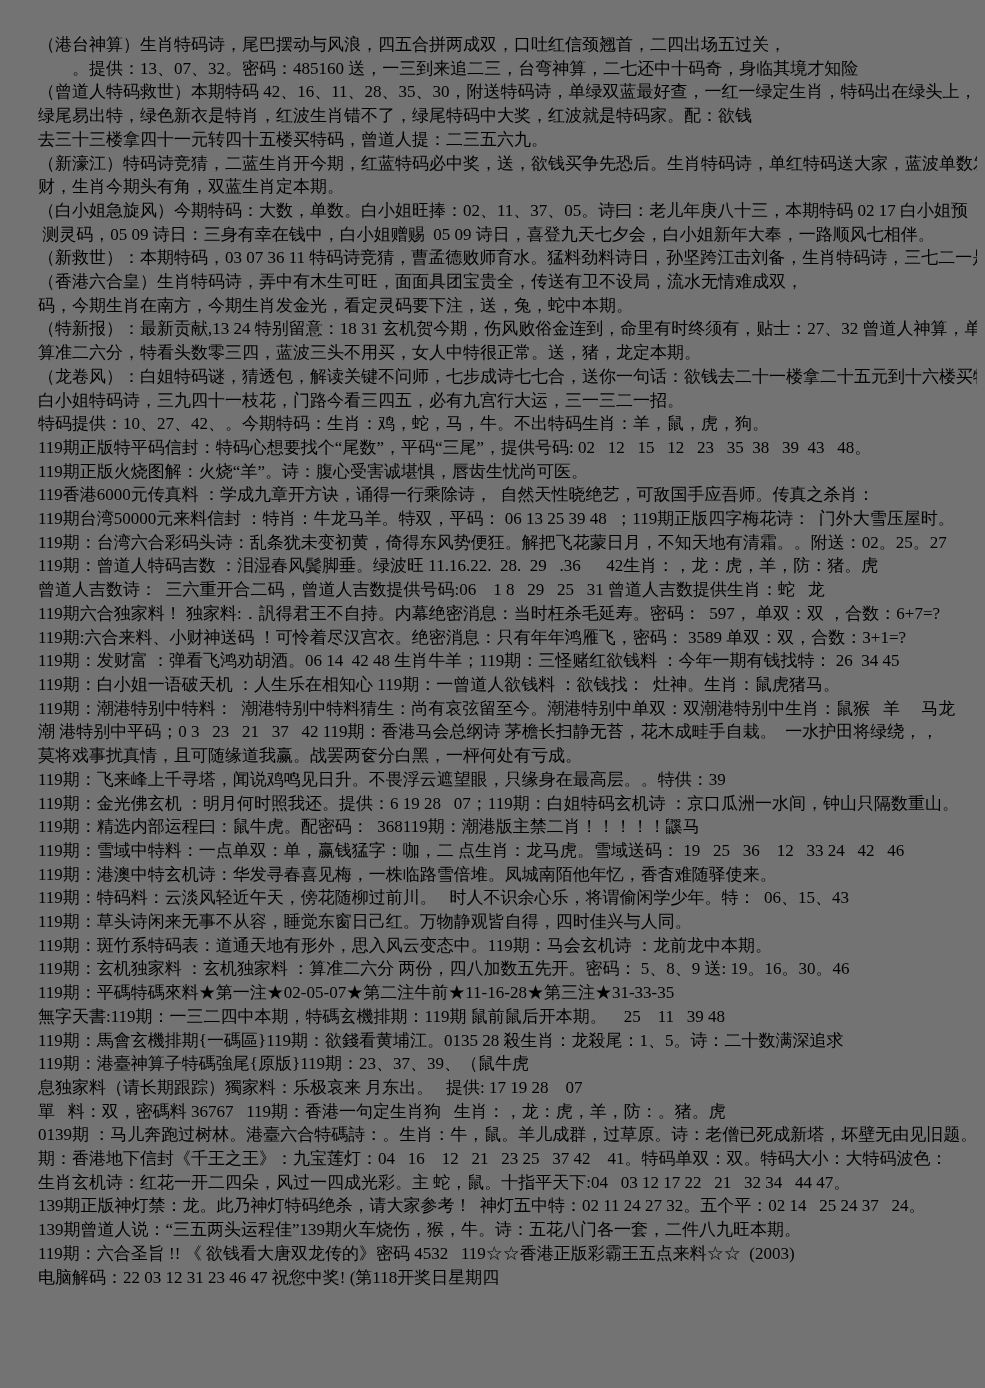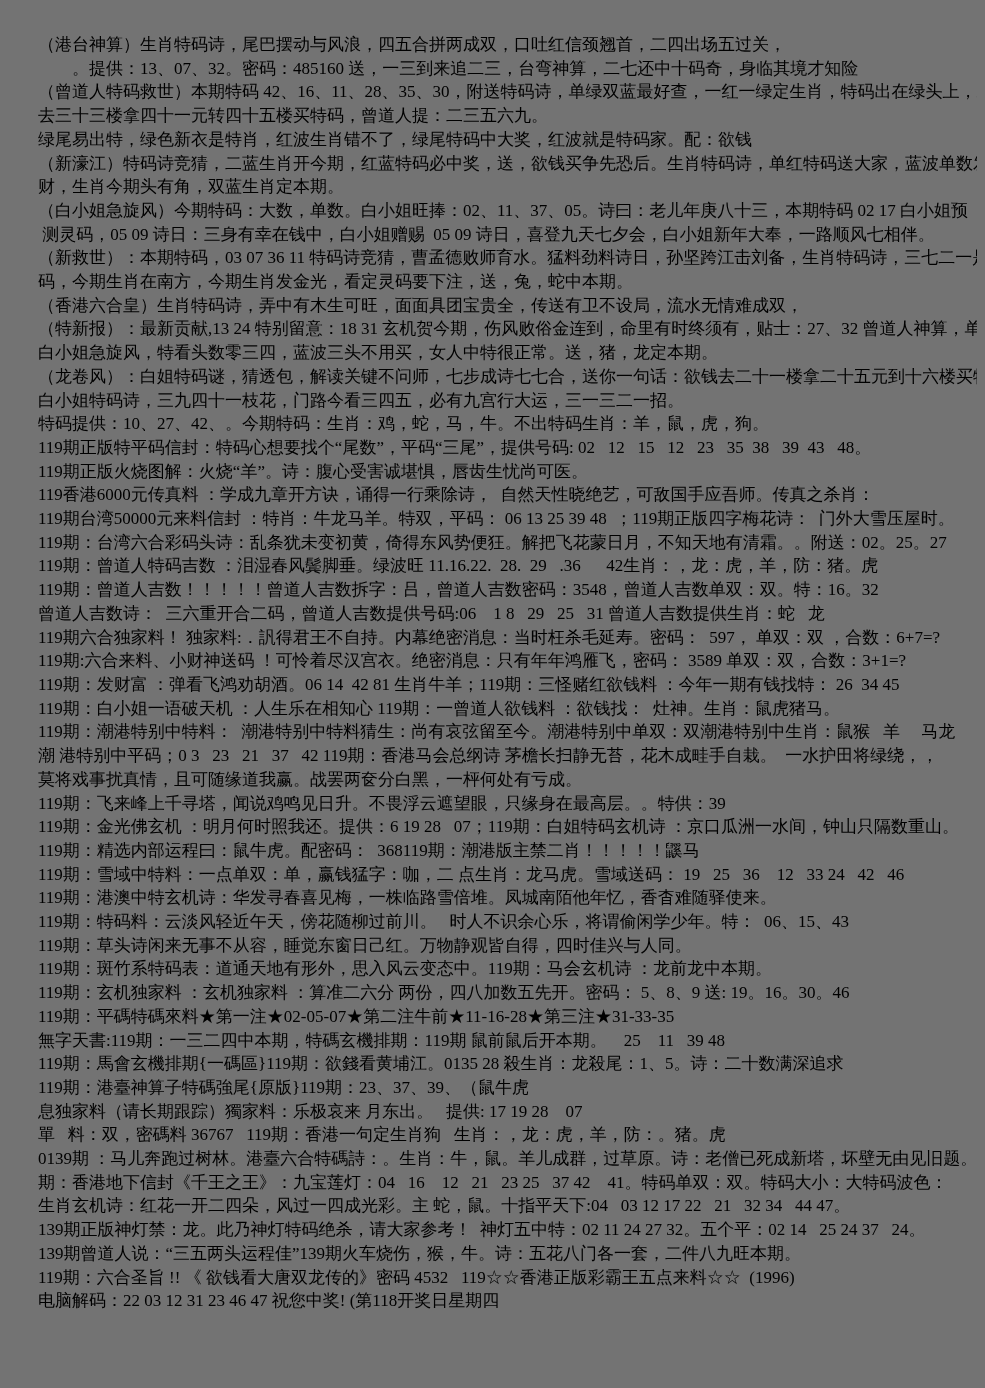--- a/index.html
+++ b/index.html
@@ -32,45 +32,44 @@
     overflow: hidden;
   }
 </style>
 </head>
 <body>
 
 <div class="page">
     <p class="line">（港台神算）生肖特码诗，尾巴摆动与风浪，四五合拼两成双，口吐红信颈翘首，二四出场五过关，</p>
     <p class="line">　　。提供：13、07、32。密码：485160 送，一三到来追二三，台弯神算，二七还中十码奇，身临其境才知险</p>
     <p class="line">（曾道人特码救世）本期特码 42、16、11、28、35、30，附送特码诗，单绿双蓝最好查，一红一绿定生肖，特码出在绿头上，二红</p>
+    <p class="line">绿尾易出特，绿色新衣是特肖，红波生肖错不了，绿尾特码中大奖，红波就是特码家。配：欲钱</p>
     <p class="line">去三十三楼拿四十一元转四十五楼买特码，曾道人提：二三五六九。</p>
-    <p class="line">绿尾易出特，绿色新衣是特肖，红波生肖错不了，绿尾特码中大奖，红波就是特码家。配：欲钱</p>
     <p class="line">（新濠江）特码诗竞猜，二蓝生肖开今期，红蓝特码必中奖，送，欲钱买争先恐后。生肖特码诗，单红特码送大家，蓝波单数发在</p>
     <p class="line">财，生肖今期头有角，双蓝生肖定本期。</p>
     <p class="line">（白小姐急旋风）今期特码：大数，单数。白小姐旺捧：02、11、37、05。诗曰：老儿年庚八十三，本期特码 02 17 白小姐预</p>
     <p class="line"> 测灵码，05 09 诗日：三身有幸在钱中，白小姐赠赐  05 09 诗日，喜登九天七夕会，白小姐新年大奉，一路顺风七相伴。</p>
     <p class="line">（新救世）：本期特码，03 07 36 11 特码诗竞猜，曹孟德败师育水。猛料劲料诗日，孙坚跨江击刘备，生肖特码诗，三七二一是特</p>
+    <p class="line">（香港六合皇）生肖特码诗，弄中有木生可旺，面面具团宝贵全，传送有卫不设局，流水无情难成双，</p>
     <p class="line">码，今期生肖在南方，今期生肖发金光，看定灵码要下注，送，兔，蛇中本期。</p>
-    <p class="line">（香港六合皇）生肖特码诗，弄中有木生可旺，面面具团宝贵全，传送有卫不设局，流水无情难成双，</p>
     <p class="line">（特新报）：最新贡献,13 24 特别留意：18 31 玄机贺今期，伤风败俗金连到，命里有时终须有，贴士：27、32 曾道人神算，单数</p>
-    <p class="line">白小姐急旋风，特看头数零三四，蓝波三头不用买，女人中特很正常。送，猪，龙定本期。</p>
+    <p class="line">算准二六分，特看头数零三四，蓝波三头不用买，女人中特很正常。送，猪，龙定本期。</p>
     <p class="line">（龙卷风）：白姐特码谜，猜透包，解读关键不问师，七步成诗七七合，送你一句话：欲钱去二十一楼拿二十五元到十六楼买特码。</p>
     <p class="line">白小姐特码诗，三九四十一枝花，门路今看三四五，必有九宫行大运，三一三二一招。</p>
     <p class="line">特码提供：10、27、42、。今期特码：生肖：鸡，蛇，马，牛。不出特码生肖：羊，鼠，虎，狗。</p>
     <p class="line">119期正版特平码信封：特码心想要找个“尾数”，平码“三尾”，提供号码: 02   12   15   12   23   35  38   39  43   48。</p>
     <p class="line">119期正版火烧图解：火烧“羊”。诗：腹心受害诚堪惧，唇齿生忧尚可医。</p>
     <p class="line">119香港6000元传真料 ：学成九章开方诀，诵得一行乘除诗，  自然天性晓绝艺，可敌国手应吾师。传真之杀肖：</p>
     <p class="line">119期台湾50000元来料信封 ：特肖：牛龙马羊。特双，平码： 06 13 25 39 48  ；119期正版四字梅花诗：  门外大雪压屋时。</p>
     <p class="line">119期：台湾六合彩码头诗：乱条犹未变初黄，倚得东风势便狂。解把飞花蒙日月，不知天地有清霜。。附送：02。25。27</p>
     <p class="line">119期：曾道人特码吉数 ：泪湿春风鬓脚垂。绿波旺 11.16.22.  28.  29   .36      42生肖：，龙：虎，羊，防：猪。虎</p>
-    <p class="line">119期：曾道人吉数！！！！！曾道人吉数拆字：吕，曾道人吉数密码：3548，曾道人吉数单双：双。特：16。32</p>
     <p class="line">曾道人吉数诗：  三六重开合二码，曾道人吉数提供号码:06    1 8   29   25   31 曾道人吉数提供生肖：蛇   龙</p>
     <p class="line">119期六合独家料！ 独家料:．訉得君王不自持。内幕绝密消息：当时枉杀毛延寿。密码：  597， 单双：双 ，合数：6+7=?</p>
     <p class="line">119期:六合来料、小财神送码 ！可怜着尽汉宫衣。绝密消息：只有年年鸿雁飞，密码： 3589 单双：双，合数：3+1=?</p>
-    <p class="line">119期：发财富 ：弹看飞鸿劝胡酒。06 14  42 81 生肖牛羊；119期：三怪赌红欲钱料 ：今年一期有钱找特： 26  34 45</p>
+    <p class="line">119期：发财富 ：弹看飞鸿劝胡酒。06 14  42 48 生肖牛羊；119期：三怪赌红欲钱料 ：今年一期有钱找特： 26  34 45</p>
     <p class="line">119期：白小姐一语破天机 ：人生乐在相知心 119期：一曾道人欲钱料 ：欲钱找：  灶神。生肖：鼠虎猪马。</p>
     <p class="line">119期：潮港特别中特料：  潮港特别中特料猜生：尚有哀弦留至今。潮港特别中单双：双潮港特别中生肖：鼠猴   羊     马龙</p>
     <p class="line">潮 港特别中平码；0 3   23   21   37   42 119期：香港马会总纲诗 茅檐长扫静无苔，花木成畦手自栽。  一水护田将绿绕，，</p>
     <p class="line">莫将戏事扰真情，且可随缘道我赢。战罢两奁分白黑，一枰何处有亏成。</p>
     <p class="line">119期：飞来峰上千寻塔，闻说鸡鸣见日升。不畏浮云遮望眼，只缘身在最高层。。特供：39</p>
     <p class="line">119期：金光佛玄机 ：明月何时照我还。提供：6 19 28   07；119期：白姐特码玄机诗 ：京口瓜洲一水间，钟山只隔数重山。</p>
     <p class="line">119期：精选内部运程曰：鼠牛虎。配密码：  368119期：潮港版主禁二肖！！！！！鼷马</p>
     <p class="line">119期：雪域中特料：一点单双：单，赢钱猛字：咖，二 点生肖：龙马虎。雪域送码： 19   25   36    12   33 24   42   46</p>
     <p class="line">119期：港澳中特玄机诗：华发寻春喜见梅，一株临路雪倍堆。凤城南陌他年忆，香杳难随驿使来。</p>
     <p class="line">119期：特码料：云淡风轻近午天，傍花随柳过前川。   时人不识余心乐，将谓偷闲学少年。特：  06、15、43</p>
@@ -81,15 +80,15 @@
     <p class="line">無字天書:119期：一三二四中本期，特碼玄機排期：119期 鼠前鼠后开本期。    25    11   39 48</p>
     <p class="line">119期：馬會玄機排期{一碼區}119期：欲錢看黄埔江。0135 28 殺生肖：龙殺尾：1、5。诗：二十数满深追求</p>
     <p class="line">119期：港臺神算子特碼強尾{原版}119期：23、37、39、（鼠牛虎</p>
     <p class="line">息独家料（请长期跟踪）獨家料：乐极哀来 月东出。   提供: 17 19 28    07</p>
     <p class="line">單   料：双，密碼料 36767   119期：香港一句定生肖狗   生肖：，龙：虎，羊，防：。猪。虎</p>
     <p class="line">0139期 ：马儿奔跑过树林。港臺六合特碼詩：。生肖：牛，鼠。羊儿成群，过草原。诗：老僧已死成新塔，坏壁无由见旧题。139</p>
     <p class="line">期：香港地下信封《千王之王》：九宝莲灯：04   16    12   21   23 25   37 42    41。特码单双：双。特码大小：大特码波色：</p>
     <p class="line">生肖玄机诗：红花一开二四朵，风过一四成光彩。主 蛇，鼠。十指平天下:04   03 12 17 22   21   32 34   44 47。</p>
     <p class="line">139期正版神灯禁：龙。此乃神灯特码绝杀，请大家参考！  神灯五中特：02 11 24 27 32。五个平：02 14   25 24 37   24。</p>
     <p class="line">139期曾道人说：“三五两头运程佳”139期火车烧伤，猴，牛。诗：五花八门各一套，二件八九旺本期。</p>
-    <p class="line">119期：六合圣旨 !! 《 欲钱看大唐双龙传的》密码 4532   119☆☆香港正版彩霸王五点来料☆☆  (1996)</p>
+    <p class="line">119期：六合圣旨 !! 《 欲钱看大唐双龙传的》密码 4532   119☆☆香港正版彩霸王五点来料☆☆  (2003)</p>
     <p class="line">电脑解码：22 03 12 31 23 46 47 祝您中奖! (第118开奖日星期四</p>
   </div>
 
 </body></html>

